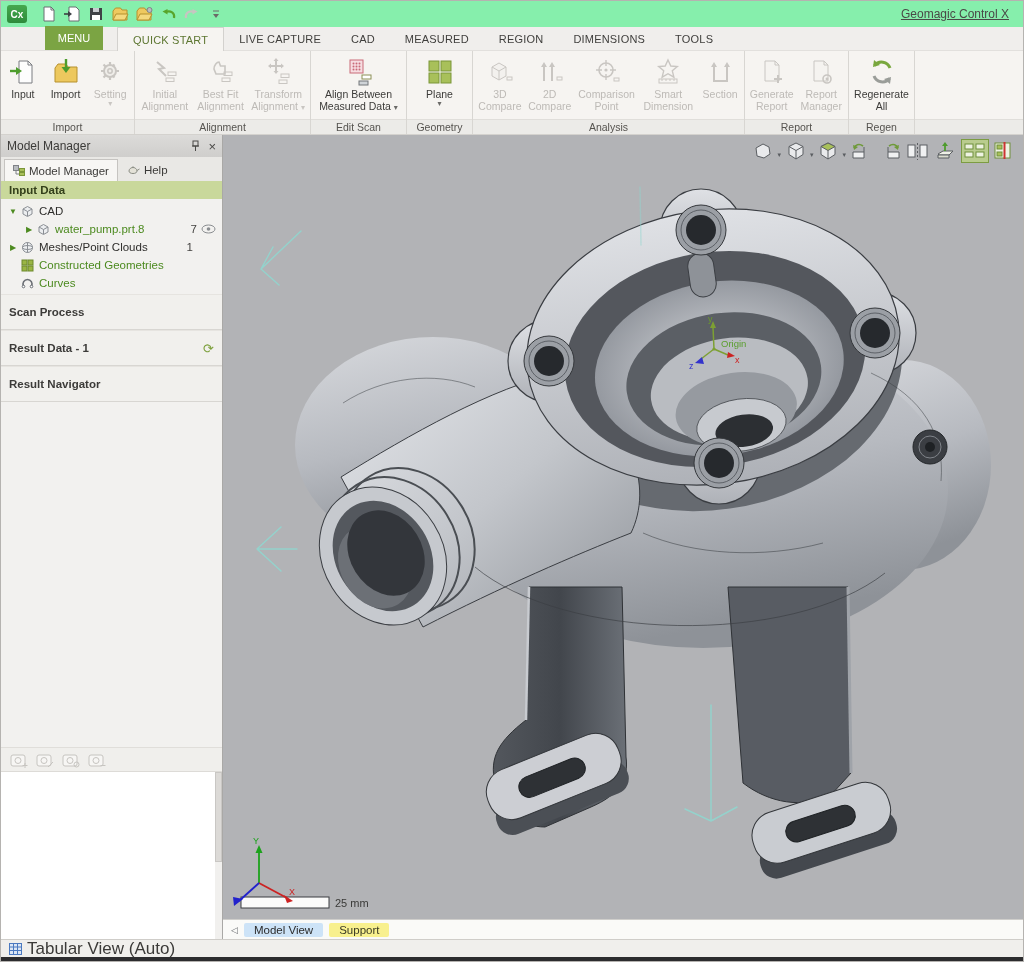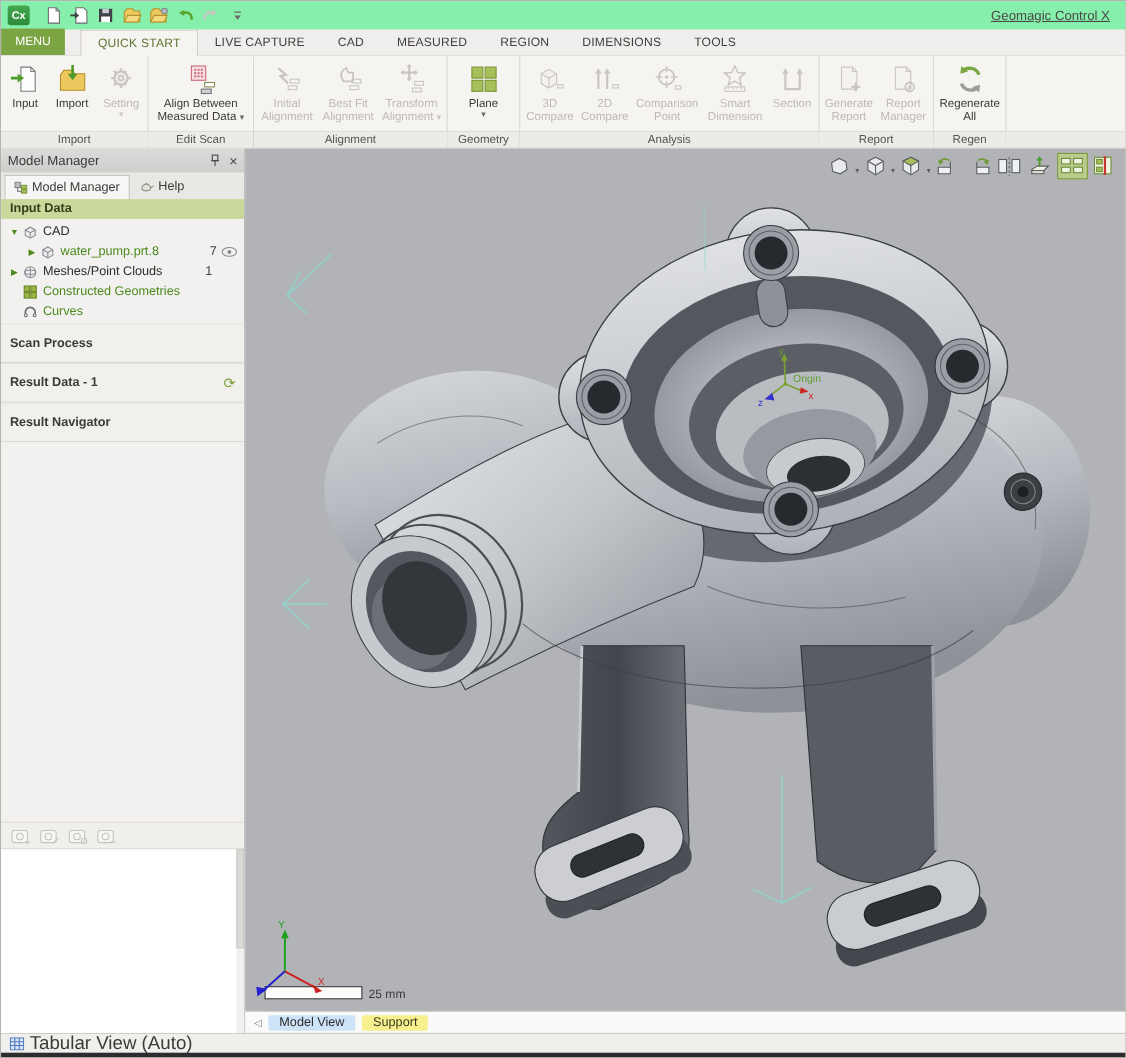--- a/index.html
+++ b/index.html
@@ -11,21 +11,21 @@
   
   .qat { height:26px; background:#86efac; display:flex; align-items:center; padding:0 8px 0 6px; flex:0 0 auto; }
   .cx-logo { width:20px; height:18px; background:linear-gradient(#46a84e,#2d8b3b); border-radius:3px;
              color:#fff; font-size:10px; font-weight:bold; display:flex; align-items:center; justify-content:center; margin-right:10px; }
   .qbtn { width:22px; height:20px; display:flex; align-items:center; justify-content:center; margin-right:2px; }
   .app-title { margin-left:auto; font-size:12px; color:#4a4947; padding-right:6px;text-decoration:underline; }
 
   
   .tabrow { height:24px; background:#f0eeec; display:flex; align-items:flex-end; flex:0 0 auto; border-bottom:1px solid #e2e0dd; }
   .menu-tab { height:24px; width:58px; background:#7ba443; color:#fff; font-size:11px;
-              display:flex; align-items:center; justify-content:center; margin-right:14px; }
+              display:flex; align-items:center; justify-content:center; margin-right:14px;margin-left:44px; }
   .rtab { height:23px; padding:0 15px; font-size:11px; color:#3f3e3c; display:flex; align-items:center; letter-spacing:.2px; }
   .rtab.active { background:#f6f4f1; border:1px solid #d3d1ce; border-bottom:none; color:#5d7631; margin-bottom:-1px; height:24px; }
 
   
   .ribbon { height:84px; background:#f6f4f1; display:flex; flex:0 0 auto; border-bottom:1px solid #d4d2ce; }
   .rgroup { display:flex; flex-direction:column; border-right:1px solid #d8d6d2; }
   .rbtns { flex:1; display:flex; align-items:center; justify-content:center; padding:2px 2px 0 2px; }
   .rbtn { display:flex; flex-direction:column; align-items:center; justify-content:flex-start; height:64px; padding-top:2px; }
   .ricon { height:32px; display:flex; align-items:center; justify-content:center; }
   .rlblwrap { text-align:center; font-size:10.5px; line-height:1.18; color:#3c3b39; }
@@ -198,20 +198,57 @@
                 </g>
               </svg>
           </span>
           <div class="rlblwrap"><span>Setting</span></div>
           <span class="caret">▾</span>
         </div>
       </div>
       <div class="rglabel">Import</div>
     </div>
 
+    <div class="rgroup" style="width:176px">
+      <div class="rbtns">
+        <div class="rbtn dis" style="width:56px">
+          <span class="ricon">
+            <svg width="28" height="28">
+                <path d="M6 4l7 6-5 1 7 7" fill="none" stroke="#c9c6c2" stroke-width="2"></path>
+                <rect x="17" y="14" width="8" height="3.5" fill="none" stroke="#c9c6c2"></rect>
+                <rect x="15" y="20" width="8" height="3.5" fill="none" stroke="#c9c6c2"></rect>
+              </svg>
+          </span>
+          <div class="rlblwrap"><span>Initial Alignment</span></div>
+        </div>
+        <div class="rbtn dis" style="width:56px">
+          <span class="ricon">
+            <svg width="28" height="28">
+                <path d="M7 11c0-4 3-7 5-7l1.5 4H18v8h-9z" fill="none" stroke="#c9c6c2" stroke-width="1.6"></path>
+                <rect x="17" y="14" width="8" height="3.5" fill="none" stroke="#c9c6c2"></rect>
+                <rect x="15" y="20" width="8" height="3.5" fill="none" stroke="#c9c6c2"></rect>
+              </svg>
+          </span>
+          <div class="rlblwrap"><span>Best Fit Alignment</span></div>
+        </div>
+        <div class="rbtn dis" style="width:60px">
+          <span class="ricon">
+            <svg width="28" height="28">
+                <path d="M12 2v12M6 8h12" stroke="#c9c6c2" stroke-width="2"></path>
+                <path d="M12 0l-2.5 3h5zM12 16l-2.5-3h5zM4 8l3-2.5v5zM20 8l-3-2.5v5z" fill="#c9c6c2"></path>
+                <rect x="17" y="16" width="8" height="3.5" fill="none" stroke="#c9c6c2"></rect>
+                <rect x="15" y="22" width="8" height="3.5" fill="none" stroke="#c9c6c2"></rect>
+              </svg>
+          </span>
+          <div class="rlblwrap"><span>Transform Alignment</span> <span class="caret">▾</span></div>
+        </div>
+      </div>
+      <div class="rglabel">Alignment</div>
+    </div>
+
     <div class="rgroup" style="width:96px">
       <div class="rbtns">
         <div class="rbtn" style="width:92px">
           <span class="ricon">
             <svg width="30" height="30">
                 <rect x="6" y="3" width="13" height="13" fill="#f6dde1" stroke="#c96a78"></rect>
                 <g fill="#c96a78">
                   <circle cx="9.5" cy="6.5" r="1"></circle>
                   <circle cx="12.5" cy="6.5" r="1"></circle>
                   <circle cx="15.5" cy="6.5" r="1"></circle>
@@ -223,57 +260,20 @@
                   <circle cx="15.5" cy="12.5" r="1"></circle>
                 </g>
                 <rect x="18" y="18" width="9" height="4" fill="#ffffff" stroke="#8b8f57"></rect>
                 <rect x="15" y="24" width="9" height="4" fill="#cfd3d7" stroke="#73767a"></rect>
               </svg>
           </span>
           <div class="rlblwrap"><span>Align Between Measured Data</span> <span class="caret">▾</span></div>
         </div>
       </div>
       <div class="rglabel">Edit Scan</div>
-    </div>
-
-    <div class="rgroup" style="width:176px">
-      <div class="rbtns">
-        <div class="rbtn dis" style="width:56px">
-          <span class="ricon">
-            <svg width="28" height="28">
-                <path d="M6 4l7 6-5 1 7 7" fill="none" stroke="#c9c6c2" stroke-width="2"></path>
-                <rect x="17" y="14" width="8" height="3.5" fill="none" stroke="#c9c6c2"></rect>
-                <rect x="15" y="20" width="8" height="3.5" fill="none" stroke="#c9c6c2"></rect>
-              </svg>
-          </span>
-          <div class="rlblwrap"><span>Initial Alignment</span></div>
-        </div>
-        <div class="rbtn dis" style="width:56px">
-          <span class="ricon">
-            <svg width="28" height="28">
-                <path d="M7 11c0-4 3-7 5-7l1.5 4H18v8h-9z" fill="none" stroke="#c9c6c2" stroke-width="1.6"></path>
-                <rect x="17" y="14" width="8" height="3.5" fill="none" stroke="#c9c6c2"></rect>
-                <rect x="15" y="20" width="8" height="3.5" fill="none" stroke="#c9c6c2"></rect>
-              </svg>
-          </span>
-          <div class="rlblwrap"><span>Best Fit Alignment</span></div>
-        </div>
-        <div class="rbtn dis" style="width:60px">
-          <span class="ricon">
-            <svg width="28" height="28">
-                <path d="M12 2v12M6 8h12" stroke="#c9c6c2" stroke-width="2"></path>
-                <path d="M12 0l-2.5 3h5zM12 16l-2.5-3h5zM4 8l3-2.5v5zM20 8l-3-2.5v5z" fill="#c9c6c2"></path>
-                <rect x="17" y="16" width="8" height="3.5" fill="none" stroke="#c9c6c2"></rect>
-                <rect x="15" y="22" width="8" height="3.5" fill="none" stroke="#c9c6c2"></rect>
-              </svg>
-          </span>
-          <div class="rlblwrap"><span>Transform Alignment</span> <span class="caret">▾</span></div>
-        </div>
-      </div>
-      <div class="rglabel">Alignment</div>
     </div>
 
     <div class="rgroup" style="width:66px">
       <div class="rbtns">
         <div class="rbtn" style="width:56px">
           <span class="ricon">
             <svg width="28" height="28">
                 <rect x="3" y="3" width="10" height="10" fill="#a8c05a" stroke="#7b9638"></rect>
                 <rect x="15" y="3" width="10" height="10" fill="#a8c05a" stroke="#7b9638"></rect>
                 <rect x="3" y="15" width="10" height="10" fill="#a8c05a" stroke="#7b9638"></rect>

